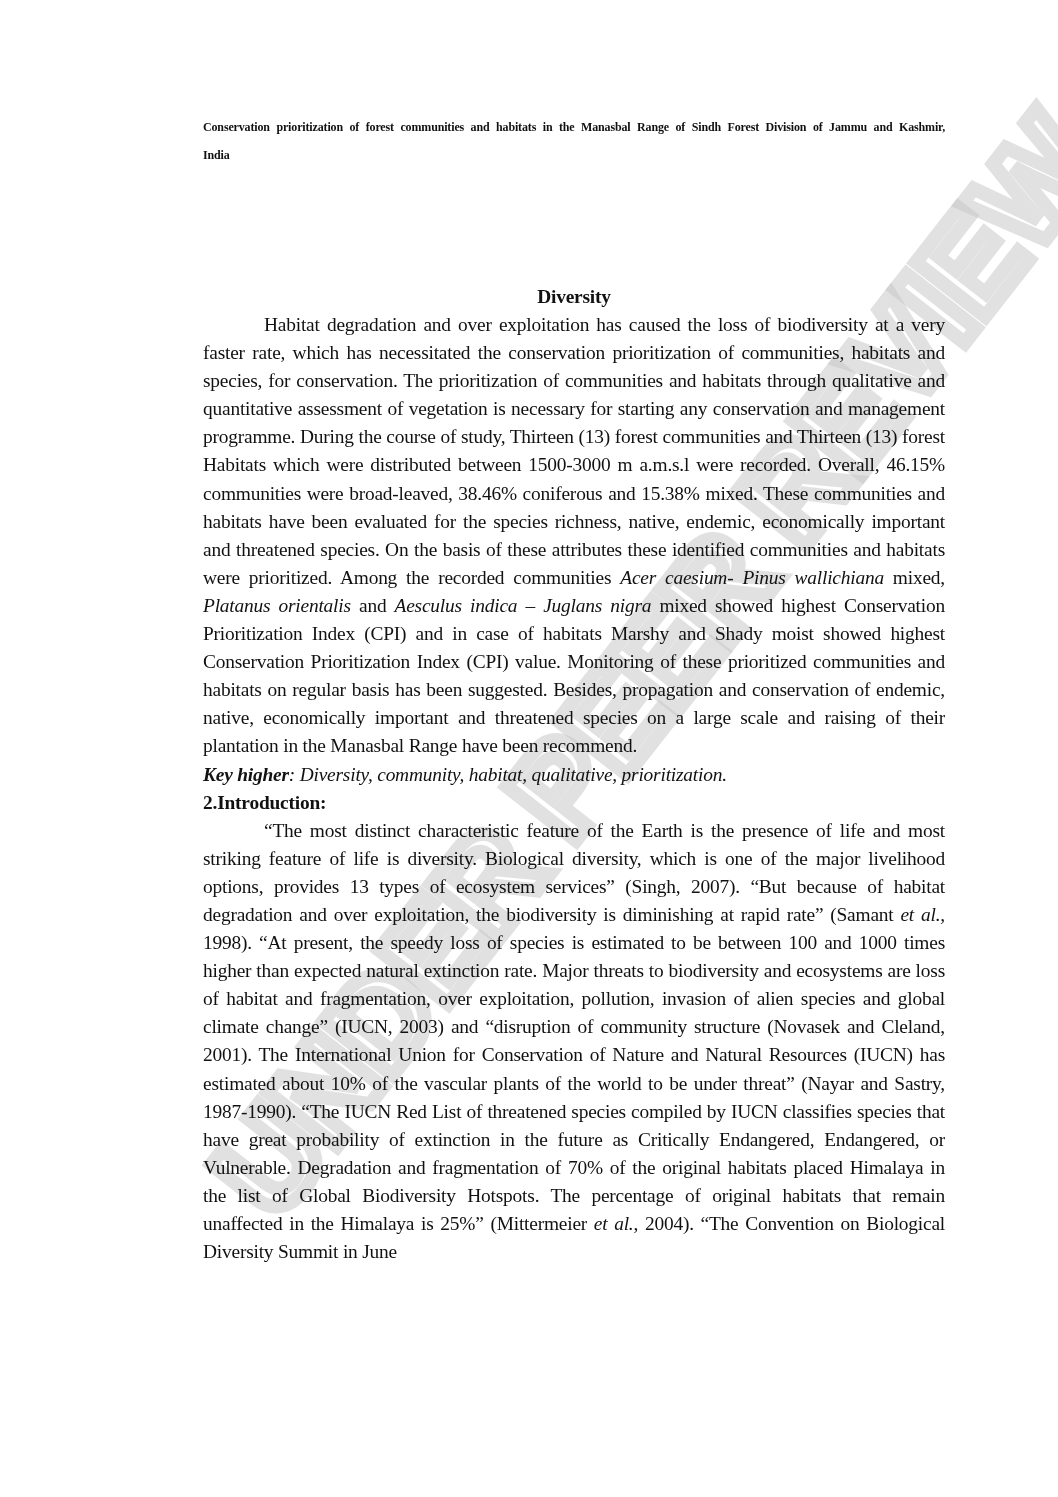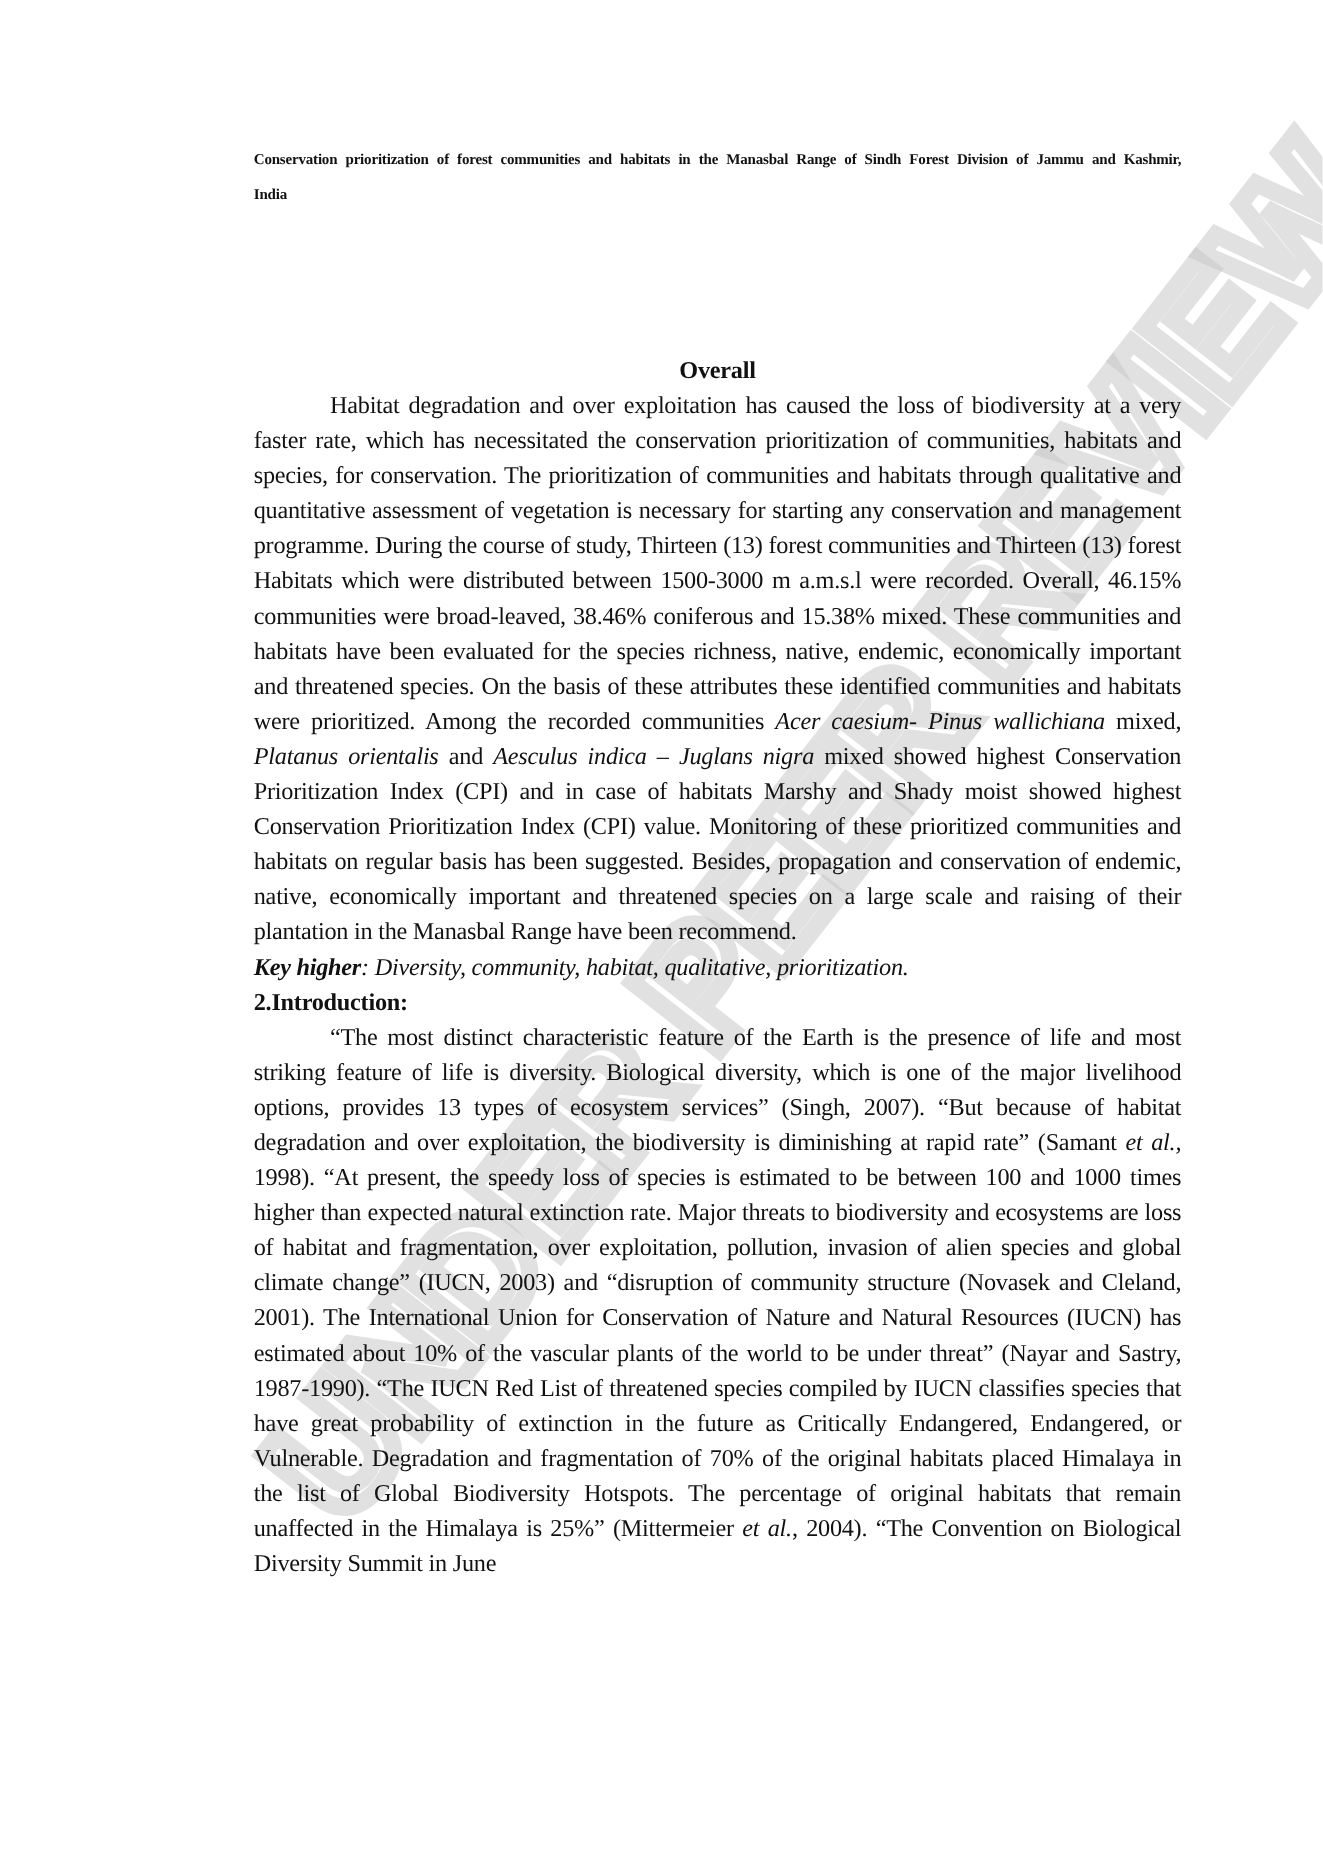--- a/index.html
+++ b/index.html
@@ -93,21 +93,21 @@
 </head>
 <body>
 
 <div class="page">
 
   <div class="watermark">UNDER PEER REVIEW</div>
 
   <div class="title">Conservation prioritization of forest communities and habitats in the Manasbal Range of Sindh Forest Division of Jammu and Kashmir, India</div>
 
   <div class="content">
-    <p class="abstract-heading">Overall</p>
+    <p class="abstract-heading">Diversity</p>
 
     <p class="para"><span>Habitat degradation and over exploitation has caused the loss of biodiversity at a very faster rate, which has necessitated the conservation prioritization of communities, habitats and species, for conservation. The prioritization of communities and habitats through qualitative and quantitative assessment of vegetation is necessary for starting any conservation and management programme. During the course of study, Thirteen (13) forest communities and Thirteen (13) forest Habitats which were distributed between 1500-3000 m a.m.s.l were recorded. Overall, 46.15% communities were broad-leaved, 38.46% coniferous and 15.38% mixed. These communities and habitats have been evaluated for the species richness, native, endemic, economically important and threatened species. On the basis of these attributes these identified communities and habitats were prioritized. Among the recorded communities </span><i>Acer caesium- Pinus wallichiana</i><span> mixed, </span><i>Platanus orientalis</i><span> and </span><i>Aesculus indica – Juglans nigra</i><span> mixed showed highest Conservation Prioritization Index (CPI) and in case of habitats Marshy and Shady moist showed highest Conservation Prioritization Index (CPI) value. Monitoring of these prioritized communities and habitats on regular basis has been suggested. Besides, propagation and conservation of endemic, native, economically important and threatened species on a large scale and raising of their plantation in the Manasbal Range have been recommend.</span></p>
 
     <p class="keywords"><span class="kw-label">Key higher</span><span>: Diversity, community, habitat, qualitative, prioritization.</span></p>
 
     <p class="section-heading">2.Introduction:</p>
 
     <p class="para"><span>“The most distinct characteristic feature of the Earth is the presence of life and most striking feature of life is diversity. Biological diversity, which is one of the major livelihood options, provides 13 types of ecosystem services” (Singh, 2007). “But because of habitat degradation and over exploitation, the biodiversity is diminishing at rapid rate” (Samant </span><i>et al.,</i><span> 1998). “At present, the speedy loss of species is estimated to be between 100 and 1000 times higher than expected natural extinction rate. Major threats to biodiversity and ecosystems are loss of habitat and fragmentation, over exploitation, pollution, invasion of alien species and global climate change” (IUCN, 2003) and “disruption of community structure (Novasek and Cleland, 2001). The International Union for Conservation of Nature and Natural Resources (IUCN) has estimated about 10% of the vascular plants of the world to be under threat” (Nayar and Sastry, 1987-1990). “The IUCN Red List of threatened species compiled by IUCN classifies species that have great probability of extinction in the future as Critically Endangered, Endangered, or Vulnerable. Degradation and fragmentation of 70% of the original habitats placed Himalaya in the list of Global Biodiversity Hotspots. The percentage of original habitats that remain unaffected in the Himalaya is 25%” (Mittermeier </span><i>et al.</i><span>, 2004). “The Convention on Biological Diversity Summit in June</span></p>
   </div>
 

